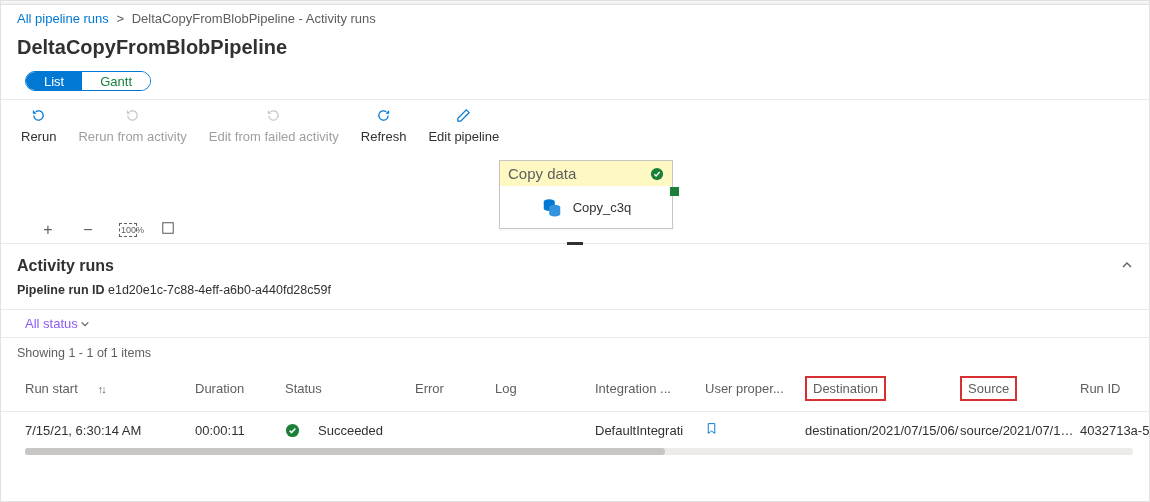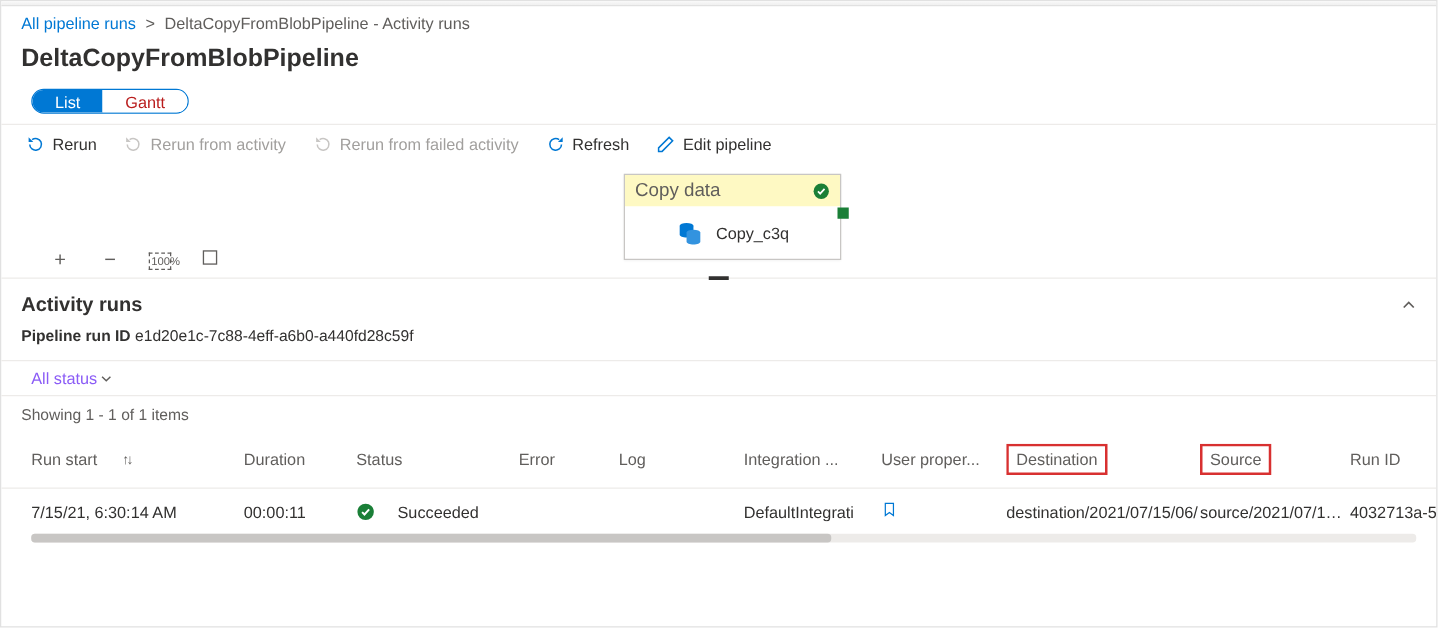--- a/index.html
+++ b/index.html
@@ -41,35 +41,36 @@
     align-items: stretch;
   }
   .view-toggle div {
     padding: 3px 18px;
     font-size: 13px;
     cursor: pointer;
     display: flex;
     align-items: center;
   }
   .view-toggle .active { background: #0078d4; color: #fff; }
-  .view-toggle .inactive { background: #fff; color: #b91c1c; }
+  .view-toggle .inactive { background: #fff; color: #15803d; }
   .toolbar {
     border-top: 1px solid #edebe9;
     display: flex;
     gap: 22px;
     padding: 8px 20px;
     align-items: center;
   }
   .toolbar .item {
     display: flex;
     align-items: center;
     gap: 6px;
     color: #323130;
     font-size: 13px;
     cursor: pointer;
+    flex-direction: column;
   }
   .toolbar .item.disabled { color: #a19f9d; cursor: default; }
   .toolbar svg { width: 15px; height: 15px; }
   .canvas {
     position: relative;
     height: 92px;
     border-bottom: 1px solid #edebe9;
   }
   .node {
     position: absolute;
@@ -224,21 +225,21 @@
         <path fill="none" stroke="#c8c6c4" stroke-width="1.3" d="M3 8a5 5 0 1 0 2-4"></path>
         <path fill="#c8c6c4" d="M2 2v4h4z"></path>
       </svg>
     <span>Rerun from activity</span>
   </div>
   <div class="item disabled">
     <svg viewBox="0 0 16 16">
         <path fill="none" stroke="#c8c6c4" stroke-width="1.3" d="M3 8a5 5 0 1 0 2-4"></path>
         <path fill="#c8c6c4" d="M2 2v4h4z"></path>
       </svg>
-    <span>Rerun from failed activity</span>
+    <span>Edit from failed activity</span>
   </div>
   <div class="item">
     <svg viewBox="0 0 16 16">
         <path fill="none" stroke="#0078d4" stroke-width="1.3" d="M13 8a5 5 0 1 1-2-4"></path>
         <path fill="#0078d4" d="M14 2v4h-4z"></path>
       </svg>
     <span>Refresh</span>
   </div>
   <div class="item">
     <svg viewBox="0 0 16 16">

